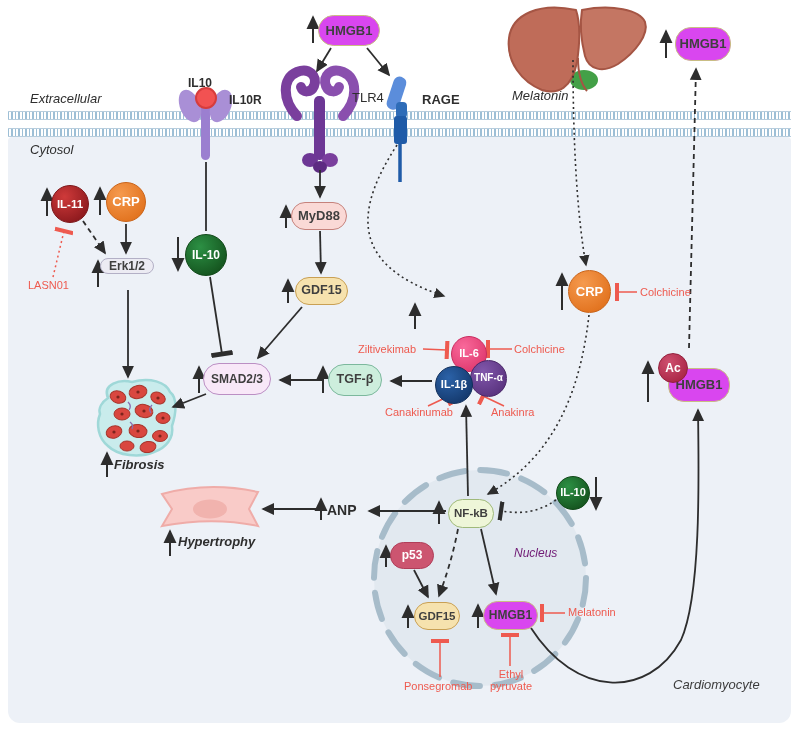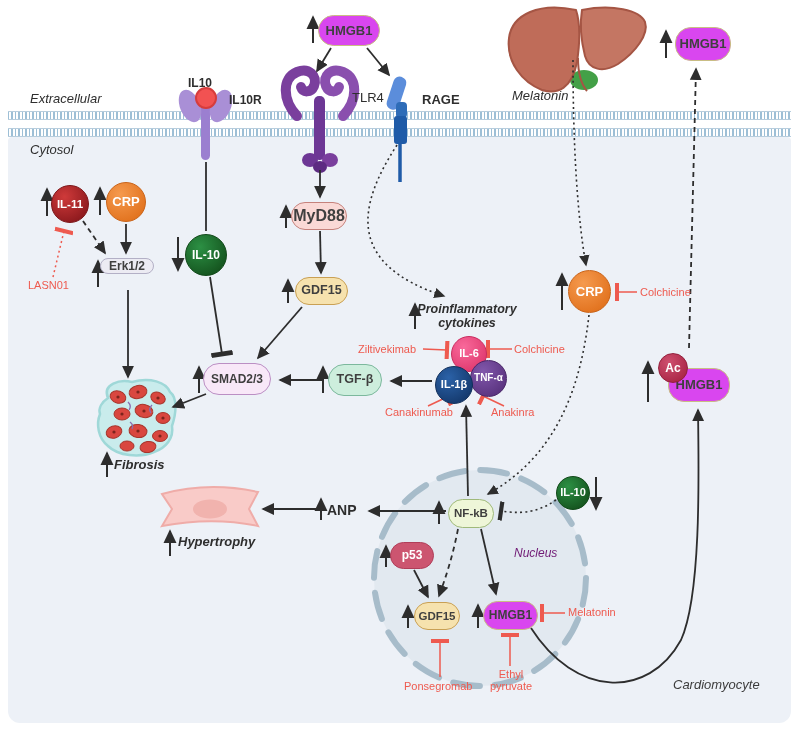--- a/index.html
+++ b/index.html
@@ -206,41 +206,40 @@
   <div class="lbl italic" style="left:673px;top:677px;font-size:13px;color:#3c3c3c">Cardiomyocyte</div>
 
   <div class="lbl" style="left:188px;top:76px;font-size:12px;font-weight:700">IL10</div>
   <div class="lbl" style="left:229px;top:93px;font-size:12px;font-weight:700">IL10R</div>
   <div class="lbl" style="left:352px;top:90px;font-size:13px;font-weight:400">TLR4</div>
   <div class="lbl" style="left:422px;top:92px;font-size:13px;font-weight:700">RAGE</div>
 
   <div class="node pill c-cream" style="left:318px;top:15px;width:62px;height:31px;font-size:13px">HMGB1</div>
   <div class="node pill c-cream" style="left:675px;top:27px;width:56px;height:34px;font-size:13px">HMGB1</div>
   <div class="node pill c-lav" style="left:100px;top:258px;width:54px;height:16px;font-size:12px">Erk1/2</div>
-  <div class="node pill c-pink" style="left:291px;top:202px;width:56px;height:28px;font-size:16px">MyD88</div>
+  <div class="node pill c-pink" style="left:291px;top:202px;width:56px;height:28px;font-size:13px">MyD88</div>
   <div class="node pill c-wheat" style="left:295px;top:277px;width:53px;height:28px;font-size:12.5px">GDF15</div>
   <div class="node pill c-mauve" style="left:203px;top:363px;width:68px;height:32px;font-size:12px">SMAD2/3</div>
   <div class="node pill c-mint" style="left:328px;top:364px;width:54px;height:32px;font-size:12.5px">TGF-β</div>
   <div class="node pill c-ngreen" style="left:448px;top:499px;width:46px;height:29px;font-size:11.5px">NF-kB</div>
   <div class="node pill c-rose" style="left:390px;top:542px;width:44px;height:27px;font-size:12px">p53</div>
   <div class="node pill c-wheat" style="left:414px;top:602px;width:46px;height:28px;font-size:11.5px">GDF15</div>
   <div class="node pill c-cream" style="left:483px;top:601px;width:55px;height:29px;font-size:12px">HMGB1</div>
   <div class="node pill c-cream" style="left:668px;top:368px;width:62px;height:34px;font-size:13px">HMGB1</div>
   <div class="node circ c-crimson" style="left:658px;top:353px;width:30px;height:30px;font-size:12px;z-index:4">Ac</div>
 
   <div class="node circ c-dred" style="left:51px;top:185px;width:38px;height:38px;font-size:11.5px">IL-11</div>
   <div class="node circ c-orange" style="left:106px;top:182px;width:40px;height:40px;font-size:13px">CRP</div>
   <div class="node circ c-green" style="left:185px;top:234px;width:42px;height:42px;font-size:12px">IL-10</div>
   <div class="node circ c-hotpink" style="left:451px;top:336px;width:36px;height:36px;font-size:11px">IL-6</div>
   <div class="node circ c-purple" style="left:470px;top:360px;width:37px;height:37px;font-size:10px;z-index:4">TNF-α</div>
   <div class="node circ c-blue" style="left:435px;top:366px;width:38px;height:38px;font-size:11px;z-index:5">IL-1β</div>
   <div class="node circ c-orange" style="left:568px;top:270px;width:43px;height:43px;font-size:13px">CRP</div>
   <div class="node circ c-green" style="left:556px;top:476px;width:34px;height:34px;font-size:11px">IL-10</div>
 
-  <div class="lbl bolditalic wrap" style="left:408px;top:302px;width:118px;font-size:12.5px">Proinflammatory cytokines</div>
   <div class="lbl bolditalic" style="left:114px;top:457px;font-size:13px">Fibrosis</div>
   <div class="lbl bolditalic" style="left:178px;top:534px;font-size:13px">Hypertrophy</div>
   <div class="lbl" style="left:327px;top:502px;font-size:14px;font-weight:600">ANP</div>
 
   <div class="drug" style="left:28px;top:279px">LASN01</div>
   <div class="drug" style="left:358px;top:343px">Ziltivekimab</div>
   <div class="drug" style="left:514px;top:343px">Colchicine</div>
   <div class="drug" style="left:385px;top:406px">Canakinumab</div>
   <div class="drug" style="left:491px;top:406px">Anakinra</div>
   <div class="drug" style="left:640px;top:286px">Colchicine</div>

